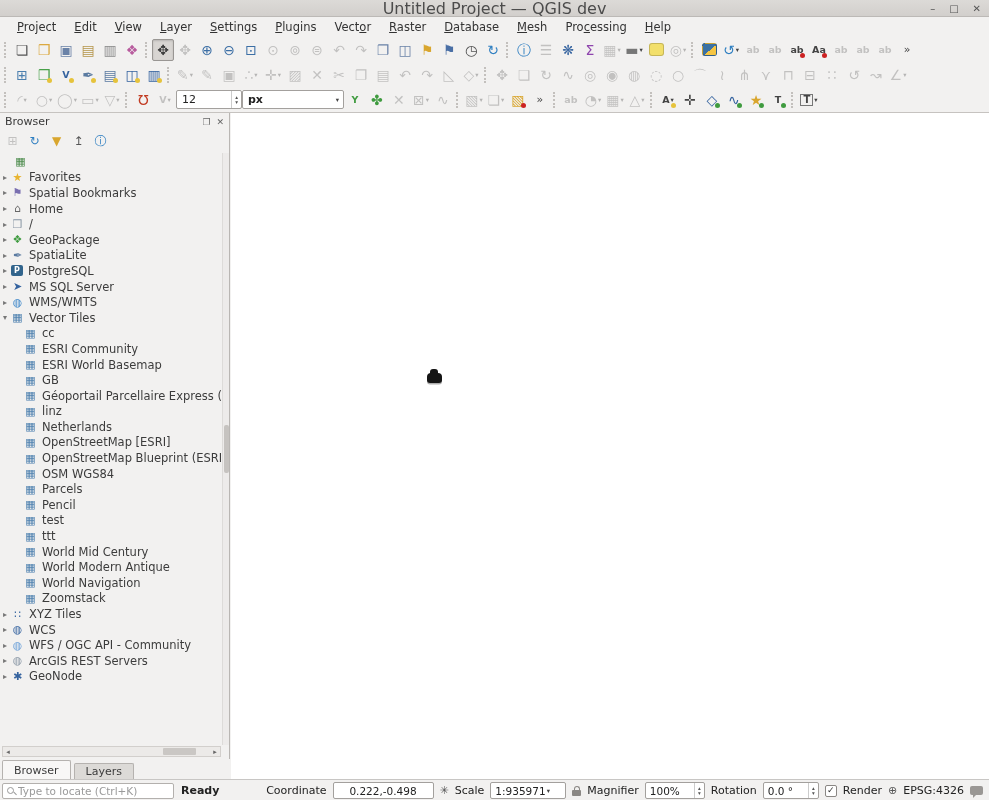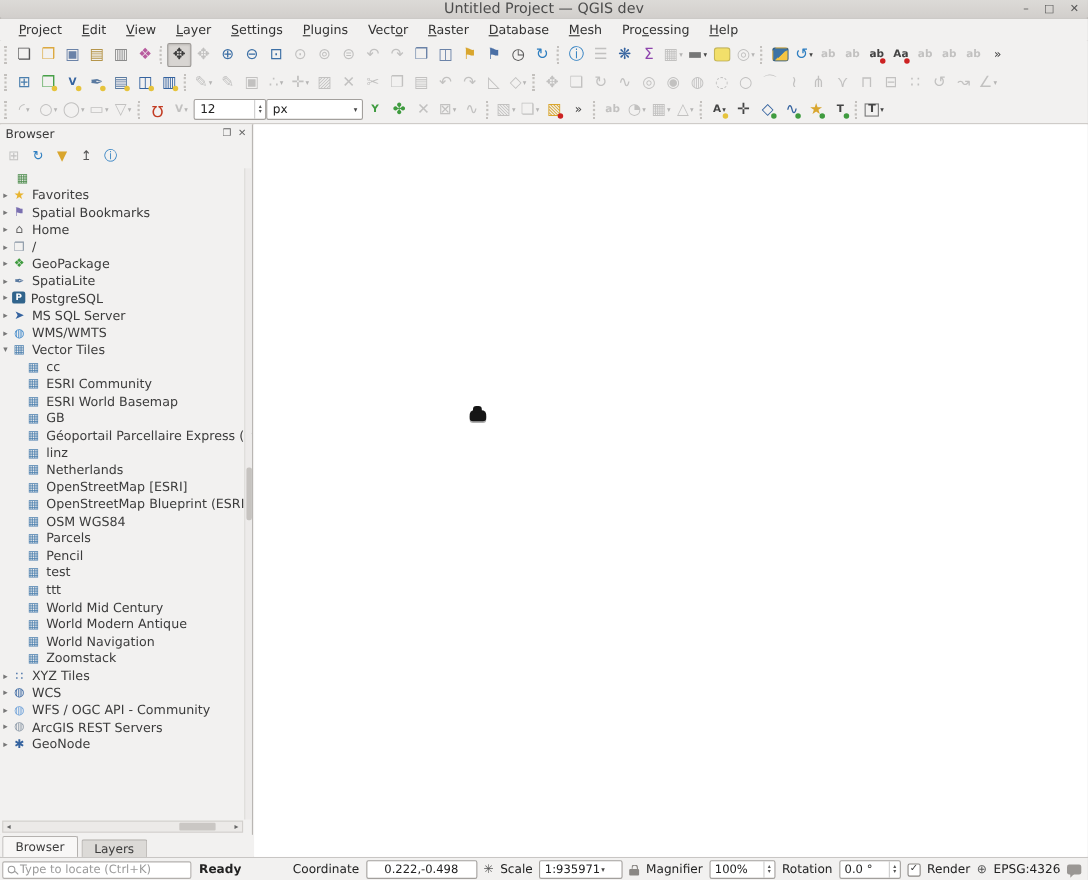--- a/index.html
+++ b/index.html
@@ -2,21 +2,21 @@
 <html><head>
 <meta charset="utf-8">
 <style>
   * { margin:0; padding:0; box-sizing:border-box; }
   html,body { width:989px; height:800px; overflow:hidden; }
   body { font-family:"DejaVu Sans","Liberation Sans",sans-serif; background:#f2f1f0; }
   .window { position:relative; width:989px; height:800px; background:#f2f1f0; box-shadow:inset 0 0 0 1px #b3b0ad; }
 
   
   .titlebar { height:17px; background:linear-gradient(#dcdad7,#d2cfcc); border-bottom:1px solid #bcb9b6; display:flex; align-items:center; justify-content:center; position:relative; }
-  .titlebar .title { font-size:13px; color:#4c4c4c; }
+  .titlebar .title { font-size:16px; color:#4c4c4c; }
   .win-controls { position:absolute; right:8px; top:0; height:17px; display:flex; gap:14px; align-items:center; }
   .win-controls span { font-size:10px; color:#555; cursor:default; line-height:1; }
 
   
   .menubar { height:20px; display:flex; align-items:center; padding-left:8px; gap:0; background:#f2f1f0; }
   .menu-item { font-size:11.5px; color:#333; padding:2px 9px; border-radius:2px; }
   .menu-item .mn { text-decoration:underline; }
 
   
   .toolbars { border-bottom:1px solid #c6c3c0; background:#f2f1f0; }
@@ -412,21 +412,21 @@
           <span class="glyph sm" style="color: rgb(106, 106, 106);">V</span>
           <span class="caret">▾</span>
         </div>
         <div class="spinbox" style="width: 66px;">
           <span class="spin-val">12</span>
           <span class="arrows">
             <span>▴</span>
             <span>▾</span>
           </span>
         </div>
-        <div class="combobox" style="width: 88px;">
+        <div class="combobox" style="width: 102px; font-weight: bold;">
           <span class="spin-val">px</span>
           <span class="caret">▾</span>
         </div>
         <div class="tbtn">
           <span class="glyph sm" style="color: rgb(63, 155, 63);">Y</span>
         </div>
         <div class="tbtn">
           <span class="glyph" style="color: rgb(63, 155, 63);">✤</span>
         </div>
         <div class="tbtn disabled">

